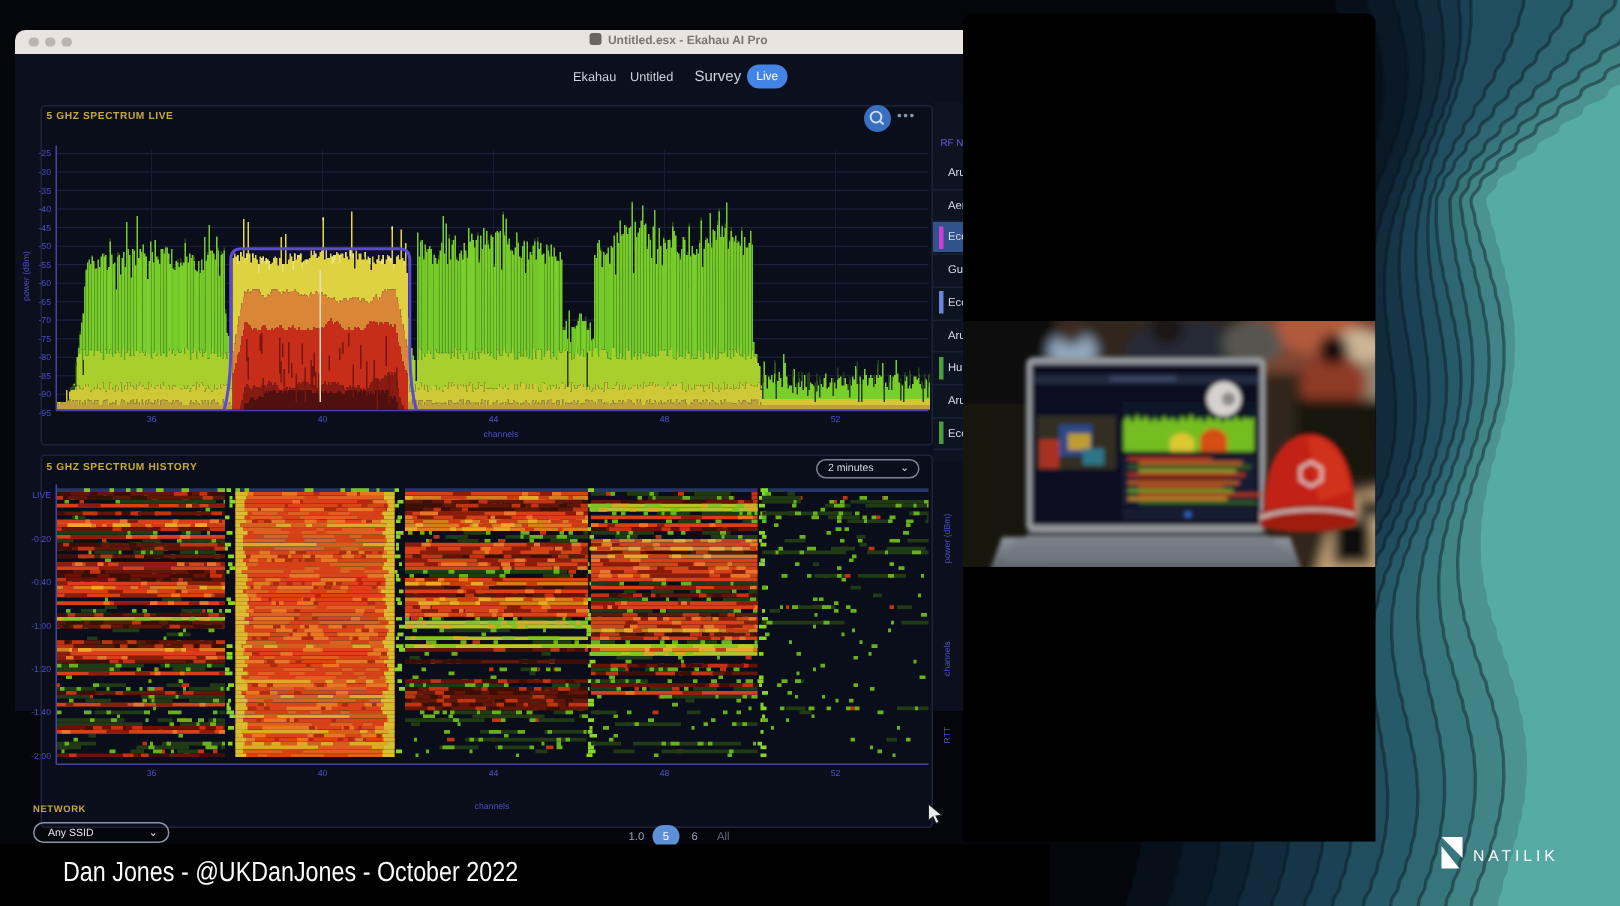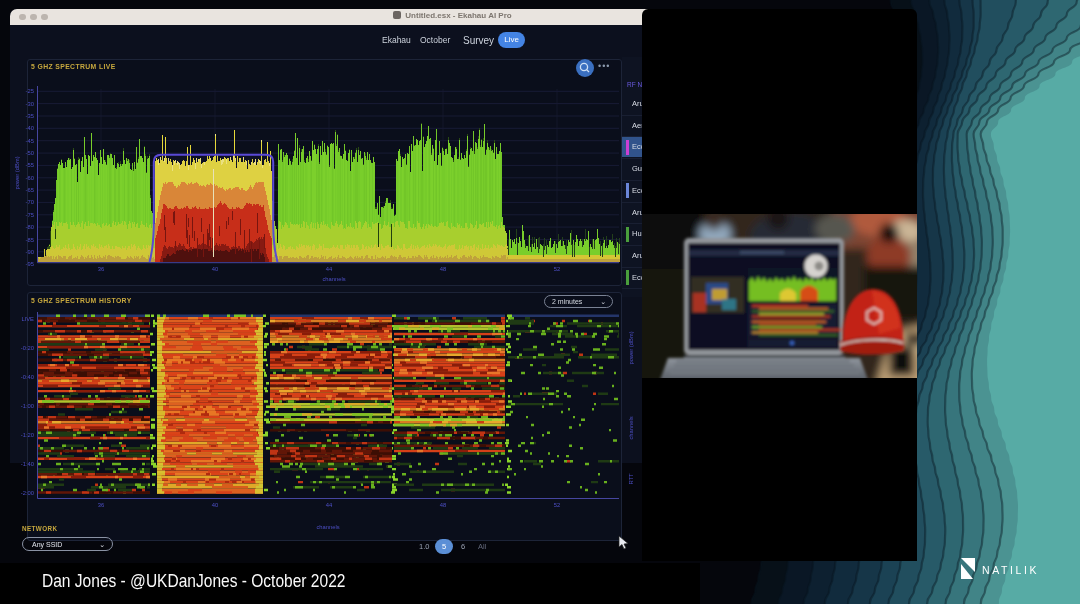--- a/index.html
+++ b/index.html
@@ -21,32 +21,32 @@
     <path d="M370.3 -10.0 C370.3 -4.0 372.6 -4.0 372.6 2.0 C372.6 8.0 373.7 8.0 373.7 14.0 C373.7 20.0 373.7 20.0 373.7 26.0 C373.7 32.0 372.4 32.0 372.4 38.0 C372.4 44.0 369.9 44.0 369.9 50.0 C369.9 56.0 366.4 56.0 366.4 62.0 C366.4 68.0 362.2 68.0 362.2 74.0 C362.2 80.0 357.4 80.0 357.4 86.0 C357.4 92.0 352.4 92.0 352.4 98.0 C352.4 104.0 347.6 104.0 347.6 110.0 C347.6 116.0 343.1 116.0 343.1 122.0 C343.1 128.0 339.2 128.0 339.2 134.0 C339.2 140.0 336.1 140.0 336.1 146.0 C336.1 152.0 334.1 152.0 334.1 158.0 C334.1 164.0 333.0 164.0 333.0 170.0 C333.0 176.0 332.9 176.0 332.9 182.0 C332.9 188.0 333.7 188.0 333.7 194.0 C333.7 200.0 335.1 200.0 335.1 206.0 C335.1 212.0 337.0 212.0 337.0 218.0 C337.0 224.0 339.1 224.0 339.1 230.0 C339.1 236.0 341.1 236.0 341.1 242.0 C341.1 248.0 342.6 248.0 342.6 254.0 C342.6 260.0 343.5 260.0 343.5 266.0 C343.5 272.0 343.4 272.0 343.4 278.0 C343.4 284.0 342.3 284.0 342.3 290.0 C342.3 296.0 340.1 296.0 340.1 302.0 C340.1 308.0 336.7 308.0 336.7 314.0 C336.7 320.0 332.2 320.0 332.2 326.0 C332.2 332.0 326.8 332.0 326.8 338.0 C326.8 344.0 320.7 344.0 320.7 350.0 C320.7 356.0 314.2 356.0 314.2 362.0 C314.2 368.0 307.6 368.0 307.6 374.0 C307.6 380.0 301.1 380.0 301.1 386.0 C301.1 392.0 295.0 392.0 295.0 398.0 C295.0 404.0 289.7 404.0 289.7 410.0 C289.7 416.0 285.3 416.0 285.3 422.0 C285.3 428.0 281.9 428.0 281.9 434.0 C281.9 440.0 279.6 440.0 279.6 446.0 C279.6 452.0 278.4 452.0 278.4 458.0 C278.4 464.0 278.2 464.0 278.2 470.0 C278.2 476.0 278.7 476.0 278.7 482.0 C278.7 488.0 279.7 488.0 279.7 494.0 C279.7 500.0 281.0 500.0 281.0 506.0 C281.0 512.0 282.3 512.0 282.3 518.0 C282.3 524.0 283.2 524.0 283.2 530.0 C283.2 536.0 283.5 536.0 283.5 542.0 C283.5 548.0 282.9 548.0 282.9 554.0 C282.9 560.0 281.4 560.0 281.4 566.0 C281.4 572.0 278.7 572.0 278.7 578.0 C278.7 584.0 274.9 584.0 274.9 590.0 C274.9 596.0 270.1 596.0 270.1 602.0 C270.1 608.0 264.3 608.0 264.3 614.0 L490 625 L490 -10 Z" fill="#1b4254" stroke="#06141c" stroke-opacity="0.42" stroke-width="2.2"></path>
     <path d="M379.5 -10.0 C379.5 -4.0 380.6 -4.0 380.6 2.0 C380.6 8.0 380.7 8.0 380.7 14.0 C380.7 20.0 379.7 20.0 379.7 26.0 C379.7 32.0 377.6 32.0 377.6 38.0 C377.6 44.0 374.7 44.0 374.7 50.0 C374.7 56.0 371.0 56.0 371.0 62.0 C371.0 68.0 366.8 68.0 366.8 74.0 C366.8 80.0 362.4 80.0 362.4 86.0 C362.4 92.0 358.1 92.0 358.1 98.0 C358.1 104.0 354.0 104.0 354.0 110.0 C354.0 116.0 350.4 116.0 350.4 122.0 C350.4 128.0 347.5 128.0 347.5 134.0 C347.5 140.0 345.4 140.0 345.4 146.0 C345.4 152.0 344.2 152.0 344.2 158.0 C344.2 164.0 343.9 164.0 343.9 170.0 C343.9 176.0 344.3 176.0 344.3 182.0 C344.3 188.0 345.4 188.0 345.4 194.0 C345.4 200.0 347.0 200.0 347.0 206.0 C347.0 212.0 348.7 212.0 348.7 218.0 C348.7 224.0 350.4 224.0 350.4 230.0 C350.4 236.0 351.8 236.0 351.8 242.0 C351.8 248.0 352.6 248.0 352.6 254.0 C352.6 260.0 352.8 260.0 352.8 266.0 C352.8 272.0 352.0 272.0 352.0 278.0 C352.0 284.0 350.2 284.0 350.2 290.0 C350.2 296.0 347.5 296.0 347.5 302.0 C347.5 308.0 343.8 308.0 343.8 314.0 C343.8 320.0 339.3 320.0 339.3 326.0 C339.3 332.0 334.2 332.0 334.2 338.0 C334.2 344.0 328.7 344.0 328.7 350.0 C328.7 356.0 323.0 356.0 323.0 362.0 C323.0 368.0 317.4 368.0 317.4 374.0 C317.4 380.0 312.2 380.0 312.2 386.0 C312.2 392.0 307.6 392.0 307.6 398.0 C307.6 404.0 303.7 404.0 303.7 410.0 C303.7 416.0 300.7 416.0 300.7 422.0 C300.7 428.0 298.7 428.0 298.7 434.0 C298.7 440.0 297.6 440.0 297.6 446.0 C297.6 452.0 297.4 452.0 297.4 458.0 C297.4 464.0 297.9 464.0 297.9 470.0 C297.9 476.0 298.9 476.0 298.9 482.0 C298.9 488.0 300.2 488.0 300.2 494.0 C300.2 500.0 301.5 500.0 301.5 506.0 C301.5 512.0 302.6 512.0 302.6 518.0 C302.6 524.0 303.2 524.0 303.2 530.0 C303.2 536.0 303.0 536.0 303.0 542.0 C303.0 548.0 302.0 548.0 302.0 554.0 C302.0 560.0 300.1 560.0 300.1 566.0 C300.1 572.0 297.2 572.0 297.2 578.0 C297.2 584.0 293.4 584.0 293.4 590.0 C293.4 596.0 288.7 596.0 288.7 602.0 C288.7 608.0 283.4 608.0 283.4 614.0 L490 625 L490 -10 Z" fill="#214e5e" stroke="#06141c" stroke-opacity="0.42" stroke-width="2.2"></path>
     <path d="M418.0 -10.0 C418.0 -4.0 415.8 -4.0 415.8 2.0 C415.8 8.0 412.5 8.0 412.5 14.0 C412.5 20.0 408.1 20.0 408.1 26.0 C408.1 32.0 402.7 32.0 402.7 38.0 C402.7 44.0 396.5 44.0 396.5 50.0 C396.5 56.0 389.7 56.0 389.7 62.0 C389.7 68.0 382.7 68.0 382.7 74.0 C382.7 80.0 375.7 80.0 375.7 86.0 C375.7 92.0 368.9 92.0 368.9 98.0 C368.9 104.0 362.7 104.0 362.7 110.0 C362.7 116.0 357.2 116.0 357.2 122.0 C357.2 128.0 353.4 128.0 353.4 134.0 C353.4 140.0 352.1 140.0 352.1 146.0 C352.1 152.0 351.9 152.0 351.9 158.0 C351.9 164.0 352.5 164.0 352.5 170.0 C352.5 176.0 353.8 176.0 353.8 182.0 C353.8 188.0 355.7 188.0 355.7 194.0 C355.7 200.0 357.9 200.0 357.9 206.0 C357.9 212.0 360.2 212.0 360.2 218.0 C360.2 224.0 362.1 224.0 362.1 230.0 C362.1 236.0 363.6 236.0 363.6 242.0 C363.6 248.0 364.4 248.0 364.4 254.0 C364.4 260.0 364.2 260.0 364.2 266.0 C364.2 272.0 363.0 272.0 363.0 278.0 C363.0 284.0 360.8 284.0 360.8 290.0 C360.8 296.0 357.5 296.0 357.5 302.0 C357.5 308.0 353.4 308.0 353.4 314.0 C353.4 320.0 348.6 320.0 348.6 326.0 C348.6 332.0 343.2 332.0 343.2 338.0 C343.2 344.0 337.7 344.0 337.7 350.0 C337.7 356.0 332.3 356.0 332.3 362.0 C332.3 368.0 327.2 368.0 327.2 374.0 C327.2 380.0 322.7 380.0 322.7 386.0 C322.7 392.0 319.0 392.0 319.0 398.0 C319.0 404.0 316.2 404.0 316.2 410.0 C316.2 416.0 314.5 416.0 314.5 422.0 C314.5 428.0 313.9 428.0 313.9 434.0 C313.9 440.0 314.1 440.0 314.1 446.0 C314.1 452.0 315.2 452.0 315.2 458.0 C315.2 464.0 316.9 464.0 316.9 470.0 C316.9 476.0 319.0 476.0 319.0 482.0 C319.0 488.0 321.1 488.0 321.1 494.0 C321.1 500.0 323.0 500.0 323.0 506.0 C323.0 512.0 324.4 512.0 324.4 518.0 C324.4 524.0 325.2 524.0 325.2 530.0 C325.2 536.0 325.0 536.0 325.0 542.0 C325.0 548.0 323.8 548.0 323.8 554.0 C323.8 560.0 321.6 560.0 321.6 566.0 C321.6 572.0 318.4 572.0 318.4 578.0 C318.4 584.0 314.2 584.0 314.2 590.0 C314.2 596.0 309.3 596.0 309.3 602.0 C309.3 608.0 303.9 608.0 303.9 614.0 L490 625 L490 -10 Z" fill="#275a68" stroke="#06141c" stroke-opacity="0.42" stroke-width="2.2"></path>
     <path d="M453.4 -10.0 C453.4 -4.0 447.7 -4.0 447.7 2.0 C447.7 8.0 441.0 8.0 441.0 14.0 C441.0 20.0 433.2 20.0 433.2 26.0 C433.2 32.0 424.5 32.0 424.5 38.0 C424.5 44.0 415.2 44.0 415.2 50.0 C415.2 56.0 405.5 56.0 405.5 62.0 C405.5 68.0 395.8 68.0 395.8 74.0 C395.8 80.0 386.4 80.0 386.4 86.0 C386.4 92.0 377.5 92.0 377.5 98.0 C377.5 104.0 369.4 104.0 369.4 110.0 C369.4 116.0 362.2 116.0 362.2 122.0 C362.2 128.0 357.7 128.0 357.7 134.0 C357.7 140.0 357.5 140.0 357.5 146.0 C357.5 152.0 358.2 152.0 358.2 158.0 C358.2 164.0 359.8 164.0 359.8 170.0 C359.8 176.0 362.1 176.0 362.1 182.0 C362.1 188.0 364.8 188.0 364.8 194.0 C364.8 200.0 367.5 200.0 367.5 206.0 C367.5 212.0 370.1 212.0 370.1 218.0 C370.1 224.0 372.2 224.0 372.2 230.0 C372.2 236.0 373.6 236.0 373.6 242.0 C373.6 248.0 374.1 248.0 374.1 254.0 C374.1 260.0 373.5 260.0 373.5 266.0 C373.5 272.0 371.8 272.0 371.8 278.0 C371.8 284.0 369.0 284.0 369.0 290.0 C369.0 296.0 365.2 296.0 365.2 302.0 C365.2 308.0 360.7 308.0 360.7 314.0 C360.7 320.0 355.6 320.0 355.6 326.0 C355.6 332.0 350.3 332.0 350.3 338.0 C350.3 344.0 345.0 344.0 345.0 350.0 C345.0 356.0 340.0 356.0 340.0 362.0 C340.0 368.0 335.6 368.0 335.6 374.0 C335.6 380.0 332.0 380.0 332.0 386.0 C332.0 392.0 329.5 392.0 329.5 398.0 C329.5 404.0 328.0 404.0 328.0 410.0 C328.0 416.0 327.7 416.0 327.7 422.0 C327.7 428.0 328.4 428.0 328.4 434.0 C328.4 440.0 330.1 440.0 330.1 446.0 C330.1 452.0 332.4 452.0 332.4 458.0 C332.4 464.0 335.2 464.0 335.2 470.0 C335.2 476.0 338.1 476.0 338.1 482.0 C338.1 488.0 340.8 488.0 340.8 494.0 C340.8 500.0 343.1 500.0 343.1 506.0 C343.1 512.0 344.6 512.0 344.6 518.0 C344.6 524.0 345.3 524.0 345.3 530.0 C345.3 536.0 344.9 536.0 344.9 542.0 C344.9 548.0 343.3 548.0 343.3 554.0 C343.3 560.0 340.7 560.0 340.7 566.0 C340.7 572.0 337.0 572.0 337.0 578.0 C337.0 584.0 332.5 584.0 332.5 590.0 C332.5 596.0 327.4 596.0 327.4 602.0 C327.4 608.0 322.0 608.0 322.0 614.0 L490 625 L490 -10 Z" fill="#2e6771" stroke="#06141c" stroke-opacity="0.42" stroke-width="2.2"></path>
     <path d="M485.5 -10.0 C485.5 -4.0 476.7 -4.0 476.7 2.0 C476.7 8.0 466.9 8.0 466.9 14.0 C466.9 20.0 456.4 20.0 456.4 26.0 C456.4 32.0 445.3 32.0 445.3 38.0 C445.3 44.0 433.8 44.0 433.8 50.0 C433.8 56.0 422.3 56.0 422.3 62.0 C422.3 68.0 411.0 68.0 411.0 74.0 C411.0 80.0 400.1 80.0 400.1 86.0 C400.1 92.0 389.8 92.0 389.8 98.0 C389.8 104.0 380.4 104.0 380.4 110.0 C380.4 116.0 371.9 116.0 371.9 122.0 C371.9 128.0 366.7 128.0 366.7 134.0 C366.7 140.0 367.2 140.0 367.2 146.0 C367.2 152.0 368.5 152.0 368.5 158.0 C368.5 164.0 370.4 164.0 370.4 170.0 C370.4 176.0 372.8 176.0 372.8 182.0 C372.8 188.0 375.3 188.0 375.3 194.0 C375.3 200.0 377.7 200.0 377.7 206.0 C377.7 212.0 379.7 212.0 379.7 218.0 C379.7 224.0 381.2 224.0 381.2 230.0 C381.2 236.0 381.9 236.0 381.9 242.0 C381.9 248.0 381.7 248.0 381.7 254.0 C381.7 260.0 380.6 260.0 380.6 266.0 C380.6 272.0 378.6 272.0 378.6 278.0 C378.6 284.0 375.7 284.0 375.7 290.0 C375.7 296.0 372.1 296.0 372.1 302.0 C372.1 308.0 368.0 308.0 368.0 314.0 C368.0 320.0 363.6 320.0 363.6 326.0 C363.6 332.0 359.2 332.0 359.2 338.0 C359.2 344.0 355.1 344.0 355.1 350.0 C355.1 356.0 351.4 356.0 351.4 362.0 C351.4 368.0 348.5 368.0 348.5 374.0 C348.5 380.0 346.4 380.0 346.4 386.0 C346.4 392.0 345.3 392.0 345.3 398.0 C345.3 404.0 345.1 404.0 345.1 410.0 C345.1 416.0 345.8 416.0 345.8 422.0 C345.8 428.0 347.4 428.0 347.4 434.0 C347.4 440.0 349.7 440.0 349.7 446.0 C349.7 452.0 352.3 452.0 352.3 458.0 C352.3 464.0 355.1 464.0 355.1 470.0 C355.1 476.0 357.8 476.0 357.8 482.0 C357.8 488.0 360.2 488.0 360.2 494.0 C360.2 500.0 362.0 500.0 362.0 506.0 C362.0 512.0 363.0 512.0 363.0 518.0 C363.0 524.0 363.1 524.0 363.1 530.0 C363.1 536.0 362.3 536.0 362.3 542.0 C362.3 548.0 360.5 548.0 360.5 554.0 C360.5 560.0 357.7 560.0 357.7 566.0 C357.7 572.0 354.2 572.0 354.2 578.0 C354.2 584.0 350.2 584.0 350.2 590.0 C350.2 596.0 345.8 596.0 345.8 602.0 C345.8 608.0 341.3 608.0 341.3 614.0 L490 625 L490 -10 Z" fill="#37757c" stroke="#06141c" stroke-opacity="0.42" stroke-width="2.2"></path>
     <path d="M519.6 -10.0 C519.6 -4.0 507.5 -4.0 507.5 2.0 C507.5 8.0 494.4 8.0 494.4 14.0 C494.4 20.0 480.8 20.0 480.8 26.0 C480.8 32.0 466.8 32.0 466.8 38.0 C466.8 44.0 452.6 44.0 452.6 50.0 C452.6 56.0 438.6 56.0 438.6 62.0 C438.6 68.0 425.1 68.0 425.1 74.0 C425.1 80.0 412.3 80.0 412.3 86.0 C412.3 92.0 400.3 92.0 400.3 98.0 C400.3 104.0 389.3 104.0 389.3 110.0 C389.3 116.0 379.4 116.0 379.4 122.0 C379.4 128.0 373.6 128.0 373.6 134.0 C373.6 140.0 375.2 140.0 375.2 146.0 C375.2 152.0 377.5 152.0 377.5 158.0 C377.5 164.0 380.2 164.0 380.2 170.0 C380.2 176.0 383.3 176.0 383.3 182.0 C383.3 188.0 386.2 188.0 386.2 194.0 C386.2 200.0 388.9 200.0 388.9 206.0 C388.9 212.0 391.0 212.0 391.0 218.0 C391.0 224.0 392.4 224.0 392.4 230.0 C392.4 236.0 392.8 236.0 392.8 242.0 C392.8 248.0 392.2 248.0 392.2 254.0 C392.2 260.0 390.7 260.0 390.7 266.0 C390.7 272.0 388.2 272.0 388.2 278.0 C388.2 284.0 384.9 284.0 384.9 290.0 C384.9 296.0 381.0 296.0 381.0 302.0 C381.0 308.0 376.8 308.0 376.8 314.0 C376.8 320.0 372.5 320.0 372.5 326.0 C372.5 332.0 368.5 332.0 368.5 338.0 C368.5 344.0 364.9 344.0 364.9 350.0 C364.9 356.0 362.1 356.0 362.1 362.0 C362.1 368.0 360.1 368.0 360.1 374.0 C360.1 380.0 359.2 380.0 359.2 386.0 C359.2 392.0 359.3 392.0 359.3 398.0 C359.3 404.0 360.4 404.0 360.4 410.0 C360.4 416.0 362.4 416.0 362.4 422.0 C362.4 428.0 365.2 428.0 365.2 434.0 C365.2 440.0 368.5 440.0 368.5 446.0 C368.5 452.0 372.0 452.0 372.0 458.0 C372.0 464.0 375.4 464.0 375.4 470.0 C375.4 476.0 378.6 476.0 378.6 482.0 C378.6 488.0 381.1 488.0 381.1 494.0 C381.1 500.0 382.9 500.0 382.9 506.0 C382.9 512.0 383.6 512.0 383.6 518.0 C383.6 524.0 383.4 524.0 383.4 530.0 C383.4 536.0 382.1 536.0 382.1 542.0 C382.1 548.0 379.8 548.0 379.8 554.0 C379.8 560.0 376.6 560.0 376.6 566.0 C376.6 572.0 372.8 572.0 372.8 578.0 C372.8 584.0 368.6 584.0 368.6 590.0 C368.6 596.0 364.2 596.0 364.2 602.0 C364.2 608.0 360.0 608.0 360.0 614.0 L490 625 L490 -10 Z" fill="#418487" stroke="#06141c" stroke-opacity="0.42" stroke-width="2.2"></path>
     <path d="M551.7 -10.0 C551.7 -4.0 536.2 -4.0 536.2 2.0 C536.2 8.0 520.1 8.0 520.1 14.0 C520.1 20.0 503.5 20.0 503.5 26.0 C503.5 32.0 486.7 32.0 486.7 38.0 C486.7 44.0 470.1 44.0 470.1 50.0 C470.1 56.0 454.0 56.0 454.0 62.0 C454.0 68.0 438.5 68.0 438.5 74.0 C438.5 80.0 424.0 80.0 424.0 86.0 C424.0 92.0 410.6 92.0 410.6 98.0 C410.6 104.0 398.2 104.0 398.2 110.0 C398.2 116.0 387.0 116.0 387.0 122.0 C387.0 128.0 380.7 128.0 380.7 134.0 C380.7 140.0 383.3 140.0 383.3 146.0 C383.3 152.0 386.5 152.0 386.5 158.0 C386.5 164.0 390.1 164.0 390.1 170.0 C390.1 176.0 393.6 176.0 393.6 182.0 C393.6 188.0 396.9 188.0 396.9 194.0 C396.9 200.0 399.7 200.0 399.7 206.0 C399.7 212.0 401.7 212.0 401.7 218.0 C401.7 224.0 402.7 224.0 402.7 230.0 C402.7 236.0 402.7 236.0 402.7 242.0 C402.7 248.0 401.6 248.0 401.6 254.0 C401.6 260.0 399.6 260.0 399.6 266.0 C399.6 272.0 396.6 272.0 396.6 278.0 C396.6 284.0 393.0 284.0 393.0 290.0 C393.0 296.0 388.9 296.0 388.9 302.0 C388.9 308.0 384.8 308.0 384.8 314.0 C384.8 320.0 380.8 320.0 380.8 326.0 C380.8 332.0 377.3 332.0 377.3 338.0 C377.3 344.0 374.5 344.0 374.5 350.0 C374.5 356.0 372.6 356.0 372.6 362.0 C372.6 368.0 371.8 368.0 371.8 374.0 C371.8 380.0 372.1 380.0 372.1 386.0 C372.1 392.0 373.5 392.0 373.5 398.0 C373.5 404.0 375.9 404.0 375.9 410.0 C375.9 416.0 379.2 416.0 379.2 422.0 C379.2 428.0 383.0 428.0 383.0 434.0 C383.0 440.0 387.1 440.0 387.1 446.0 C387.1 452.0 391.3 452.0 391.3 458.0 C391.3 464.0 395.1 464.0 395.1 470.0 C395.1 476.0 398.4 476.0 398.4 482.0 C398.4 488.0 400.9 488.0 400.9 494.0 C400.9 500.0 402.3 500.0 402.3 506.0 C402.3 512.0 402.6 512.0 402.6 518.0 C402.6 524.0 401.9 524.0 401.9 530.0 C401.9 536.0 400.0 536.0 400.0 542.0 C400.0 548.0 397.2 548.0 397.2 554.0 C397.2 560.0 393.6 560.0 393.6 566.0 C393.6 572.0 389.5 572.0 389.5 578.0 C389.5 584.0 385.2 584.0 385.2 590.0 C385.2 596.0 381.0 596.0 381.0 602.0 C381.0 608.0 377.2 608.0 377.2 614.0 L490 625 L490 -10 Z" fill="#4b9392" stroke="#06141c" stroke-opacity="0.42" stroke-width="2.2"></path>
     <path d="M580.9 -10.0 C580.9 -4.0 562.9 -4.0 562.9 2.0 C562.9 8.0 544.6 8.0 544.6 14.0 C544.6 20.0 526.0 20.0 526.0 26.0 C526.0 32.0 507.6 32.0 507.6 38.0 C507.6 44.0 489.6 44.0 489.6 50.0 C489.6 56.0 472.1 56.0 472.1 62.0 C472.1 68.0 455.4 68.0 455.4 74.0 C455.4 80.0 439.6 80.0 439.6 86.0 C439.6 92.0 424.9 92.0 424.9 98.0 C424.9 104.0 411.1 104.0 411.1 110.0 C411.1 116.0 398.2 116.0 398.2 122.0 C398.2 128.0 390.9 128.0 390.9 134.0 C390.9 140.0 393.8 140.0 393.8 146.0 C393.8 152.0 397.0 152.0 397.0 158.0 C397.0 164.0 400.3 164.0 400.3 170.0 C400.3 176.0 403.5 176.0 403.5 182.0 C403.5 188.0 406.2 188.0 406.2 194.0 C406.2 200.0 408.3 200.0 408.3 206.0 C408.3 212.0 409.7 212.0 409.7 218.0 C409.7 224.0 410.1 224.0 410.1 230.0 C410.1 236.0 409.7 236.0 409.7 242.0 C409.7 248.0 408.3 248.0 408.3 254.0 C408.3 260.0 406.2 260.0 406.2 266.0 C406.2 272.0 403.5 272.0 403.5 278.0 C403.5 284.0 400.4 284.0 400.4 290.0 C400.4 296.0 397.2 296.0 397.2 302.0 C397.2 308.0 394.0 308.0 394.0 314.0 C394.0 320.0 391.2 320.0 391.2 326.0 C391.2 332.0 389.0 332.0 389.0 338.0 C389.0 344.0 387.6 344.0 387.6 350.0 C387.6 356.0 387.1 356.0 387.1 362.0 C387.1 368.0 387.5 368.0 387.5 374.0 C387.5 380.0 388.9 380.0 388.9 386.0 C388.9 392.0 391.2 392.0 391.2 398.0 C391.2 404.0 394.3 404.0 394.3 410.0 C394.3 416.0 397.9 416.0 397.9 422.0 C397.9 428.0 401.8 428.0 401.8 434.0 C401.8 440.0 405.8 440.0 405.8 446.0 C405.8 452.0 409.5 452.0 409.5 458.0 C409.5 464.0 412.8 464.0 412.8 470.0 C412.8 476.0 415.4 476.0 415.4 482.0 C415.4 488.0 417.2 488.0 417.2 494.0 C417.2 500.0 418.0 500.0 418.0 506.0 C418.0 512.0 417.8 512.0 417.8 518.0 C417.8 524.0 416.7 524.0 416.7 530.0 C416.7 536.0 414.7 536.0 414.7 542.0 C414.7 548.0 412.0 548.0 412.0 554.0 C412.0 560.0 408.8 560.0 408.8 566.0 C408.8 572.0 405.4 572.0 405.4 578.0 C405.4 584.0 402.0 584.0 402.0 590.0 C402.0 596.0 398.9 596.0 398.9 602.0 C398.9 608.0 396.3 608.0 396.3 614.0 L490 625 L490 -10 Z" fill="#57aba5" stroke="#06141c" stroke-opacity="0.42" stroke-width="0"></path>
   </svg>
 
-<div class="abs" style="left:10px;top:9px;width:885px;height:454px;border-radius:7px 7px 0 0;background:#0c101e;">
+<div class="abs" style="left:10px;top:20px;width:885px;height:454px;border-radius:7px 7px 0 0;background:#0c101e;">
   <div class="ttl">
     <div class="dots">
         <span style="left:9px"></span>
         <span style="left:20px"></span>
         <span style="left:31px"></span>
       </div>
     <div class="ttxt"><span style="display:inline-block;width:8px;height:8px;background:#6b6561;border-radius:2px;vertical-align:-1px;margin-right:4px"></span>Untitled.esx - Ekahau AI Pro</div>
   </div>
 
   <div class="abs" style="left:372px;top:26px;font-size:8.5px;color:#ccd2dc;">Ekahau</div>
-  <div class="abs" style="left:410px;top:26px;font-size:8.5px;color:#ccd2dc;">October</div>
+  <div class="abs" style="left:410px;top:26px;font-size:8.5px;color:#ccd2dc;">Untitled</div>
   <div class="abs" style="left:453px;top:26px;font-size:10px;color:#ccd2dc;">Survey</div>
   <div class="abs" style="left:488px;top:23px;width:27px;height:16px;background:#4484e4;border-radius:8px;text-align:center;font-size:8px;line-height:16px;color:#fff;">Live</div>
 
   <div class="abs" style="left:17px;top:50px;width:595px;height:227px;background:#0a0e1b;border:1px solid #1d2438;border-radius:3px;"></div>
   <div class="paneltitle" style="left:21px;top:54px;">5 GHZ SPECTRUM LIVE</div>
   <div class="abs" style="left:566px;top:50px;width:18px;height:18px;border-radius:50%;background:#3a6fc0;">
     <svg width="18" height="18" viewBox="0 0 18 18">
         <circle cx="8" cy="8" r="3.6" fill="none" stroke="#cfe0f5" stroke-width="1.3"></circle>
         <path d="M10.6 10.6L13 13" stroke="#cfe0f5" stroke-width="1.3"></path>
       </svg>

